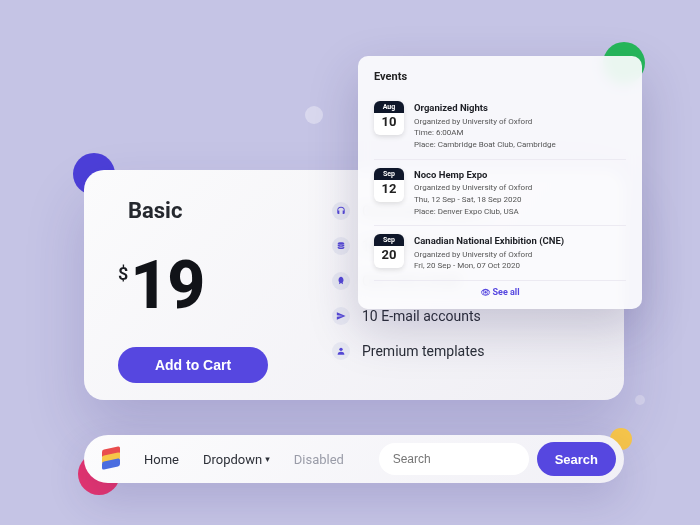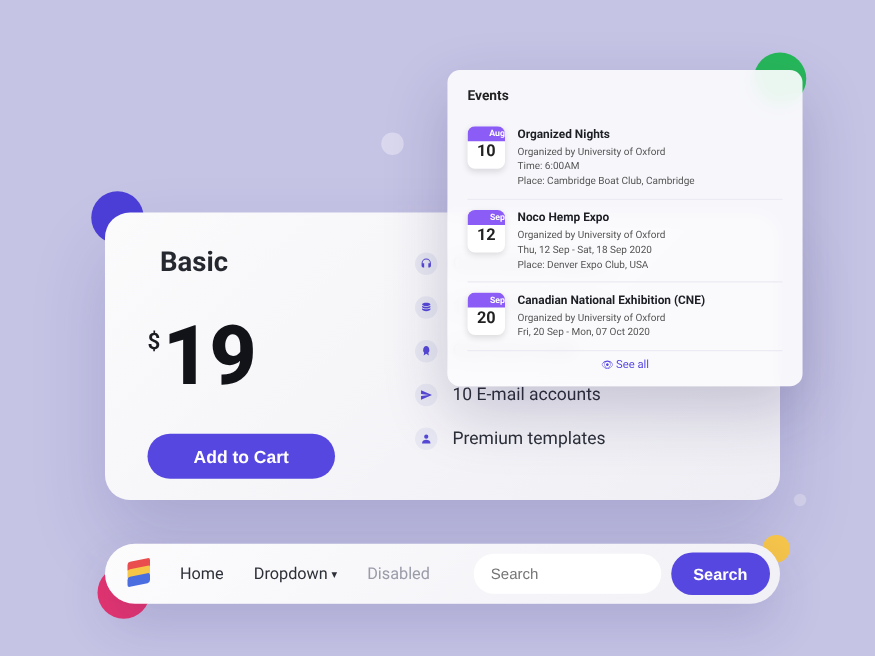--- a/index.html
+++ b/index.html
@@ -47,25 +47,25 @@
     border-radius: 10px; box-shadow: 0 20px 50px rgba(40,30,90,0.22);
     padding: 14px 16px 12px; z-index: 5;
   }
   .events-title { font-size:11px; font-weight:700; color:#222; margin-bottom:10px;}
   .ev { display:flex; gap:10px; padding:8px 0; border-bottom:1px solid #eceaf2; }
   .ev:last-of-type { border-bottom:none; }
   .cal {
     width:30px; flex-shrink:0; border-radius:6px; overflow:hidden;
     box-shadow:0 2px 5px rgba(0,0,0,0.12); background:#fff; text-align:center; height:34px;
   }
-  .cal-m { background:#8b5cf6; color:#fff; font-size:7px; font-weight:700; padding:2px 0;text-align:right;}
+  .cal-m { background:#0f172a; color:#fff; font-size:7px; font-weight:700; padding:2px 0;}
   .cal-d { font-size:13px; font-weight:700; color:#222; padding:1px 0;}
   .ev-body { font-size:8px; color:#555; line-height:1.45; }
   .ev-name { font-size:9.5px; font-weight:700; color:#1d1f25; margin-bottom:1px;}
-  .see-all { text-align:center; font-size:9px; color:#5647e0; font-weight:400; padding-top:6px; cursor:pointer;}
+  .see-all { text-align:center; font-size:9px; color:#5647e0; font-weight:700; padding-top:6px; cursor:pointer;}
   .see-all::before { content:"👁 "; font-size:8px; }
 
   .navbar {
     position:absolute; left:84px; bottom:42px; width:540px; height:48px;
     background:linear-gradient(135deg,#fcfcfd,#f1f0f6); border-radius:26px;
     box-shadow:0 18px 40px rgba(50,40,120,0.16);
     display:flex; align-items:center; padding:0 8px 0 16px; gap:8px; z-index:2;
   }
   .logo { width:22px; height:22px; position:relative; margin-right:6px;}
   .logo div{position:absolute;width:18px;height:8px;border-radius:2px;transform:skewY(-12deg);}

